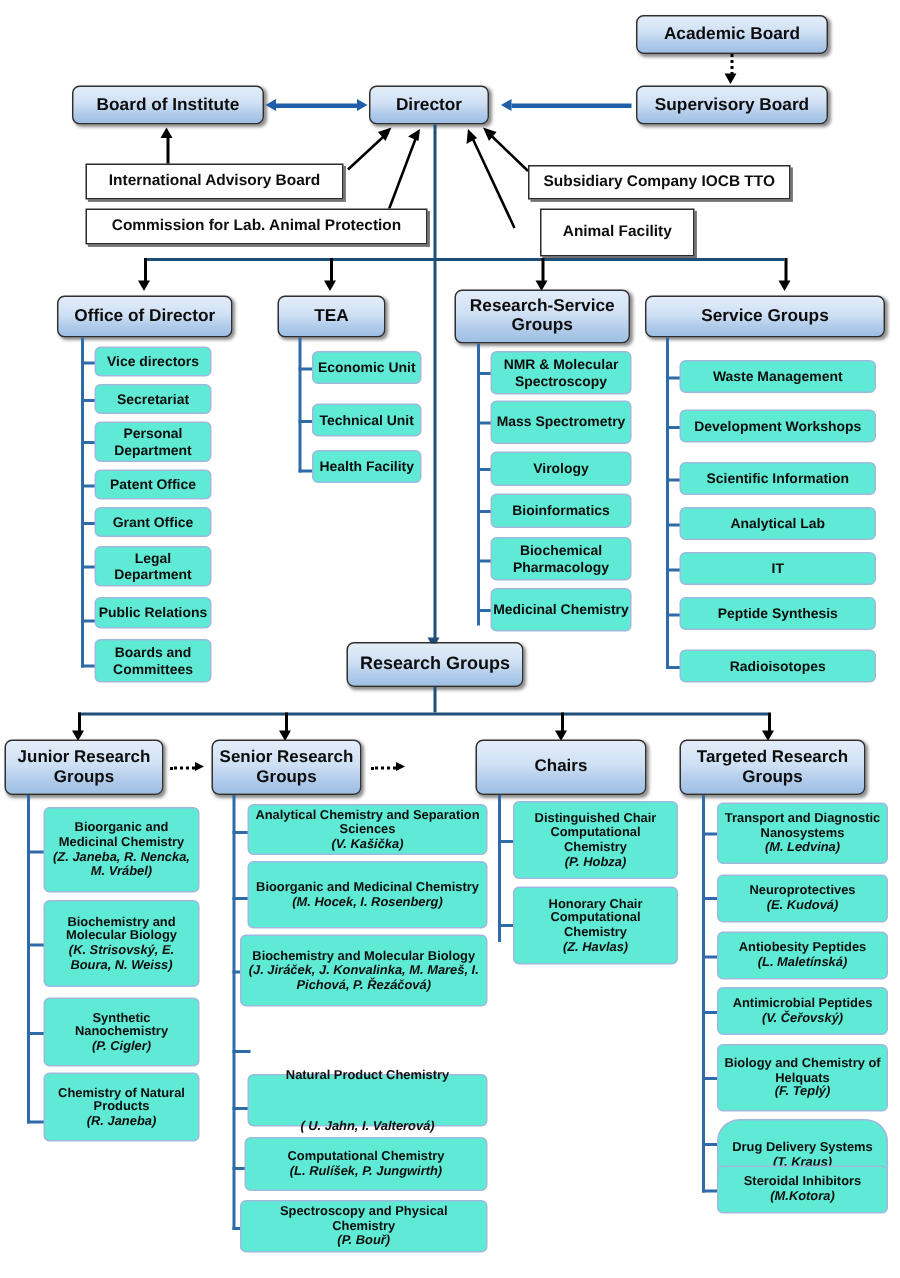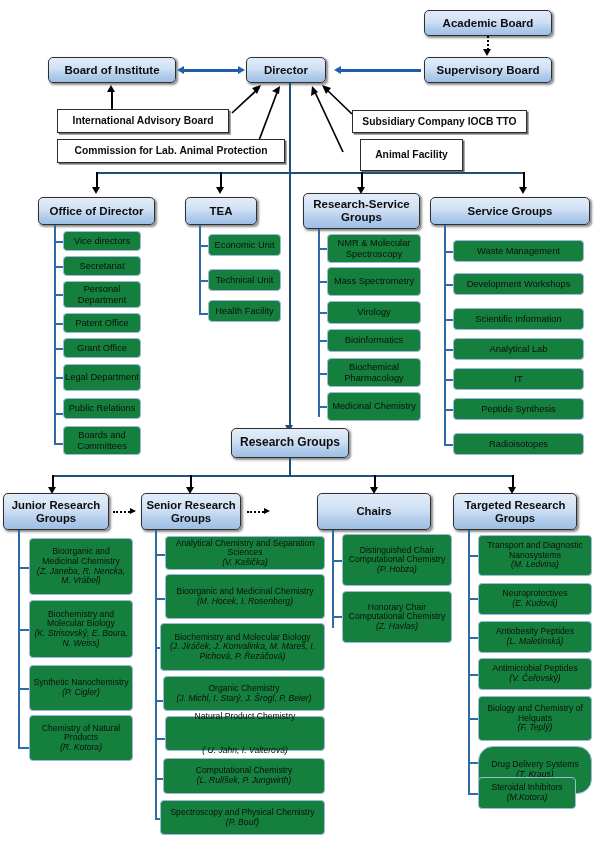--- a/index.html
+++ b/index.html
@@ -35,24 +35,24 @@
   }
   
   .plain{
     background:#ffffff;
     border:1.6px solid #2b2b2b;
     font-weight:bold;
     box-shadow:1.6px 1.6px 0 rgba(0,0,0,.55);
   }
   
   .leaf{
-    background:#15803d;
+    background:#5eead4;
     border:1px solid #9db9dd;
     border-radius:4px;
-    font-weight:normal;
+    font-weight:bold;
     flex-direction:column;
   }
   .leaf em{font-style:italic;display:block;}
   
   .ln{position:absolute;background:#1f4e79;}
   .ln.h{height:1.6px;}
   .ln.v{width:1.6px;}
   .ln.thin{background:#2e6ba8;}
   .ln.thin.h{height:1.4px;}
   .ln.thin.v{width:1.4px;}
@@ -243,21 +243,21 @@
 
   <div class="ln h thin" style="left:18px;top:688px;width:13px;height:2.2px;"></div>
   <div class="box leaf" style="left:29px;top:665px;width:104px;height:46px;font-size:8.6px;padding:19px 3px;">
     <span>Synthetic Nanochemistry</span>
     <em>(P. Cigler)</em>
   </div>
 
   <div class="ln h thin" style="left:18px;top:747px;width:13px;height:2.2px;"></div>
   <div class="box leaf" style="left:29px;top:715px;width:104px;height:46px;font-size:8.6px;padding:2px 3px;">
     <span>Chemistry of Natural Products</span>
-    <em>(R. Kotora)</em>
+    <em>(R. Janeba)</em>
   </div>
 
   <div class="dotln" style="left:113px;top:511px;width:17px;"></div>
   <div class="arw rightk" style="left:130px;top:508px;"></div>
 
   <div class="box grad" style="left:141px;top:493px;width:100px;height:37px;font-size:11.3px;">Senior Research Groups</div>
   <div class="ln v thin" style="left:155px;top:530px;height:290px;width:2.2px;"></div>
 
   <div class="ln h thin" style="left:155px;top:554px;width:12px;height:2.2px;"></div>
   <div class="box leaf" style="left:165px;top:536px;width:160px;height:34px;font-size:8.6px;padding:2px 3px;">
@@ -271,24 +271,20 @@
     <em>(M. Hocek, I. Rosenberg)</em>
   </div>
 
   <div class="ln h thin" style="left:155px;top:647px;width:12px;height:2.2px;"></div>
   <div class="box leaf" style="left:160px;top:623px;width:165px;height:48px;font-size:8.6px;padding:2px 3px;">
     <span>Biochemistry and Molecular Biology</span>
     <em>(J. Jiráček, J. Konvalinka, M. Mareš, I. Pichová, P. Řezáčová)</em>
   </div>
 
   <div class="ln h thin" style="left:155px;top:700px;width:12px;height:2.2px;"></div>
-  <div class="box leaf" style="left:163px;top:676px;width:162px;height:35px;font-size:8.6px;padding:2px 3px;">
-    <span>Organic Chemistry</span>
-    <em>(J. Michl, I. Starý, J. Šrogl,  P. Beier)</em>
-  </div>
 
   <div class="ln h thin" style="left:155px;top:738px;width:12px;height:2.2px;"></div>
   <div class="box leaf" style="left:165px;top:716px;width:160px;height:35px;font-size:8.6px;padding:2px 3px;gap:24px;">
     <span>Natural Product  Chemistry</span>
     <em>( U. Jahn, I. Valterová)</em>
   </div>
 
   <div class="ln h thin" style="left:155px;top:778px;width:12px;height:2.2px;"></div>
   <div class="box leaf" style="left:163px;top:758px;width:162px;height:36px;font-size:8.6px;padding:2px 3px;">
     <span>Computational Chemistry</span>
@@ -352,18 +348,18 @@
     <em>(F. Teplý)</em>
   </div>
 
   <div class="ln h thin" style="left:468px;top:762px;width:12px;height:2.2px;"></div>
   <div class="box leaf" style="left:478px;top:746px;width:114px;height:48px;font-size:8.6px;padding:2px 3px;border-radius:15px;">
     <span>Drug Delivery Systems</span>
     <em>(T. Kraus)</em>
   </div>
 
   <div class="ln h thin" style="left:468px;top:793px;width:12px;height:2.2px;"></div>
-  <div class="box leaf" style="left:478px;top:777px;width:98px;height:32px;font-size:8.6px;padding:2px 3px;">
+  <div class="box leaf" style="left:478px;top:777px;width:114px;height:32px;font-size:8.6px;padding:2px 3px;">
     <span>Steroidal Inhibitors</span>
     <em>(M.Kotora)</em>
   </div>
 
 </div>
 
 </body></html>

